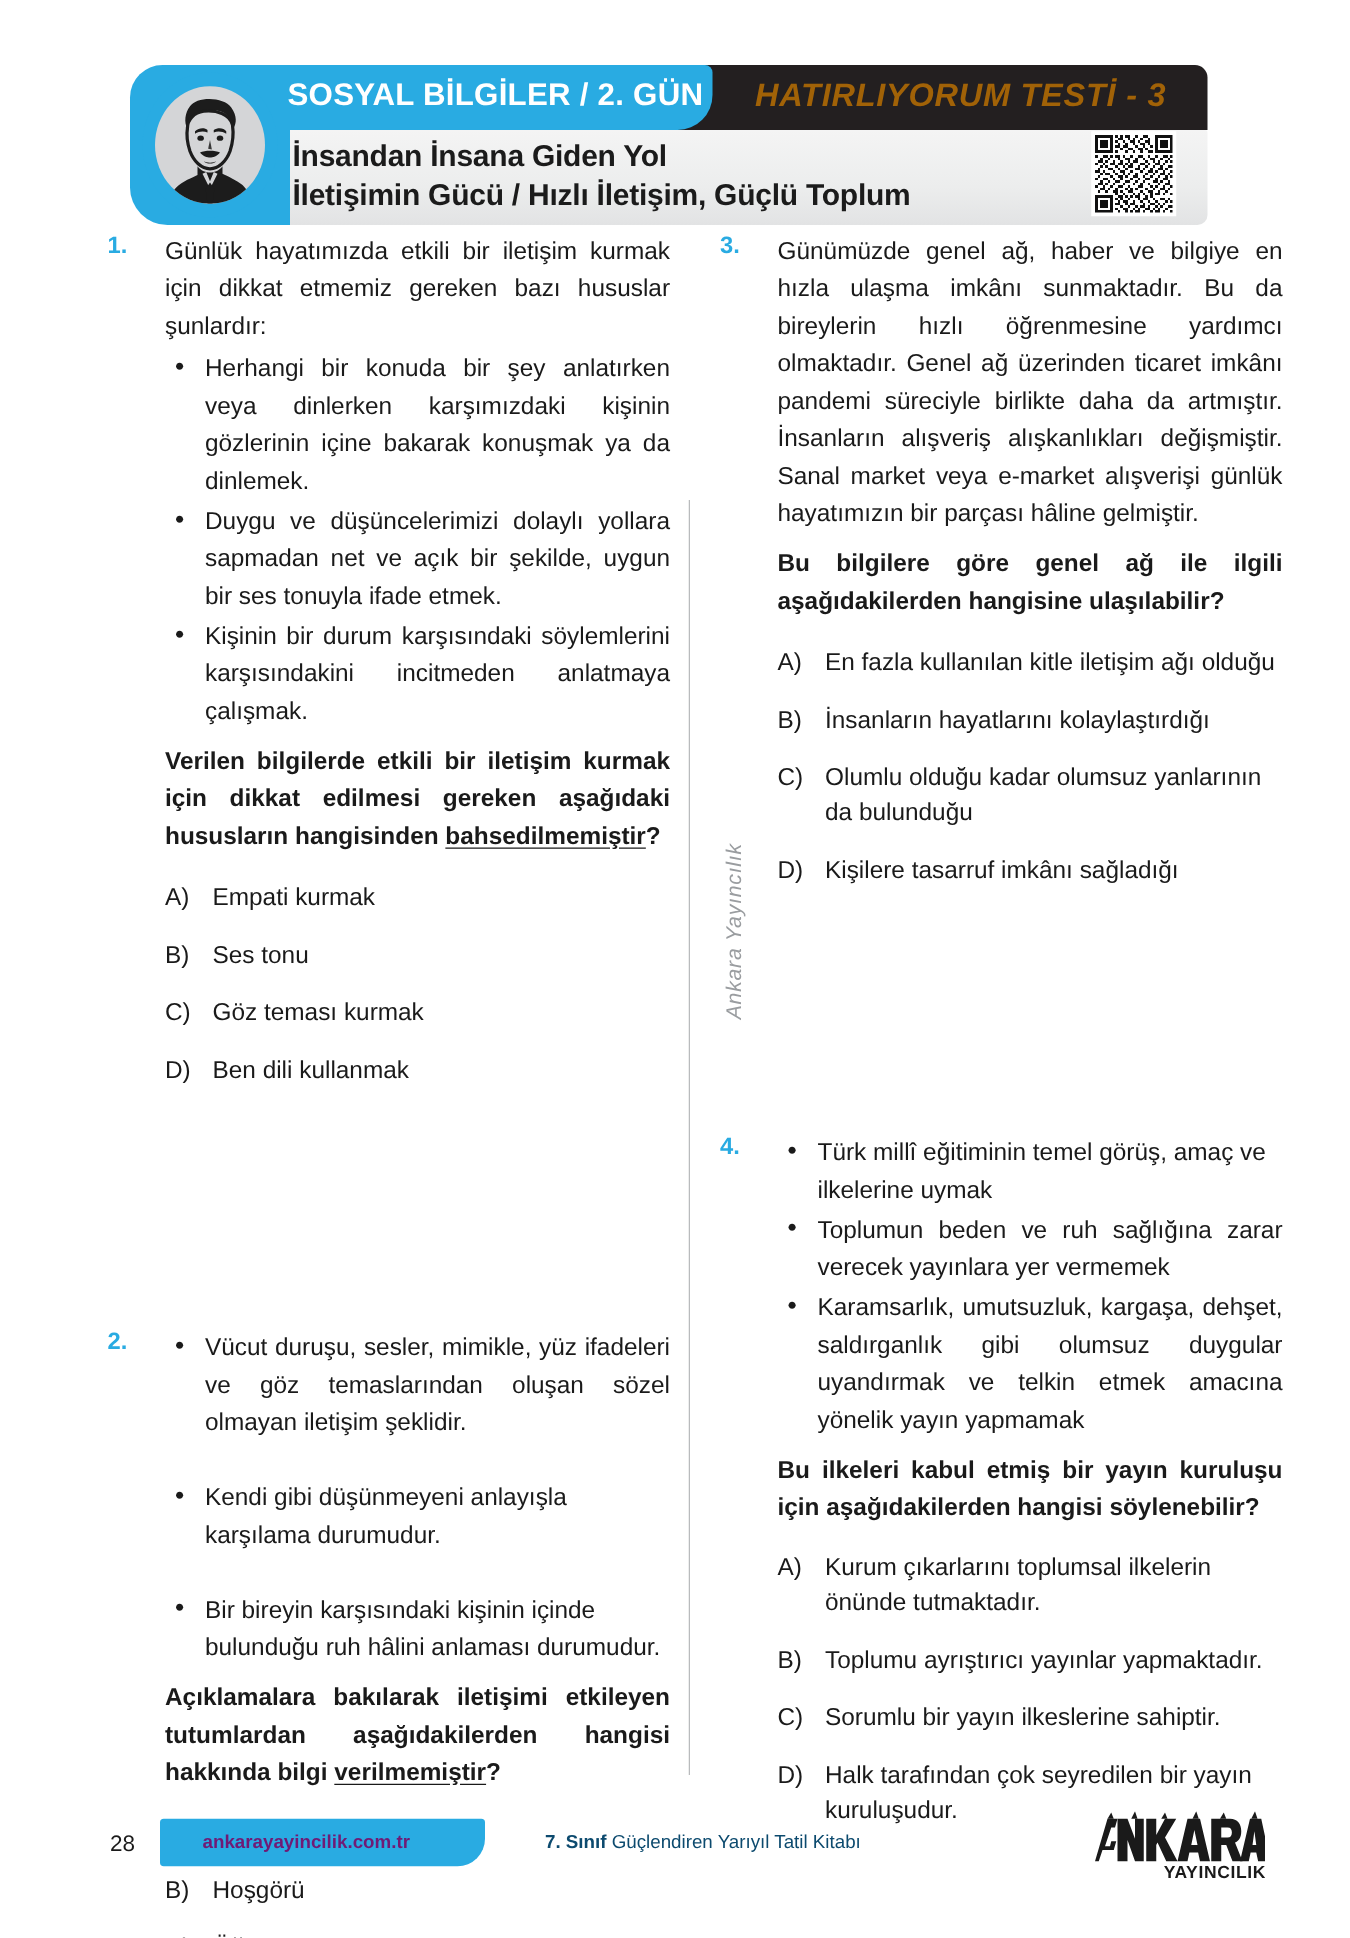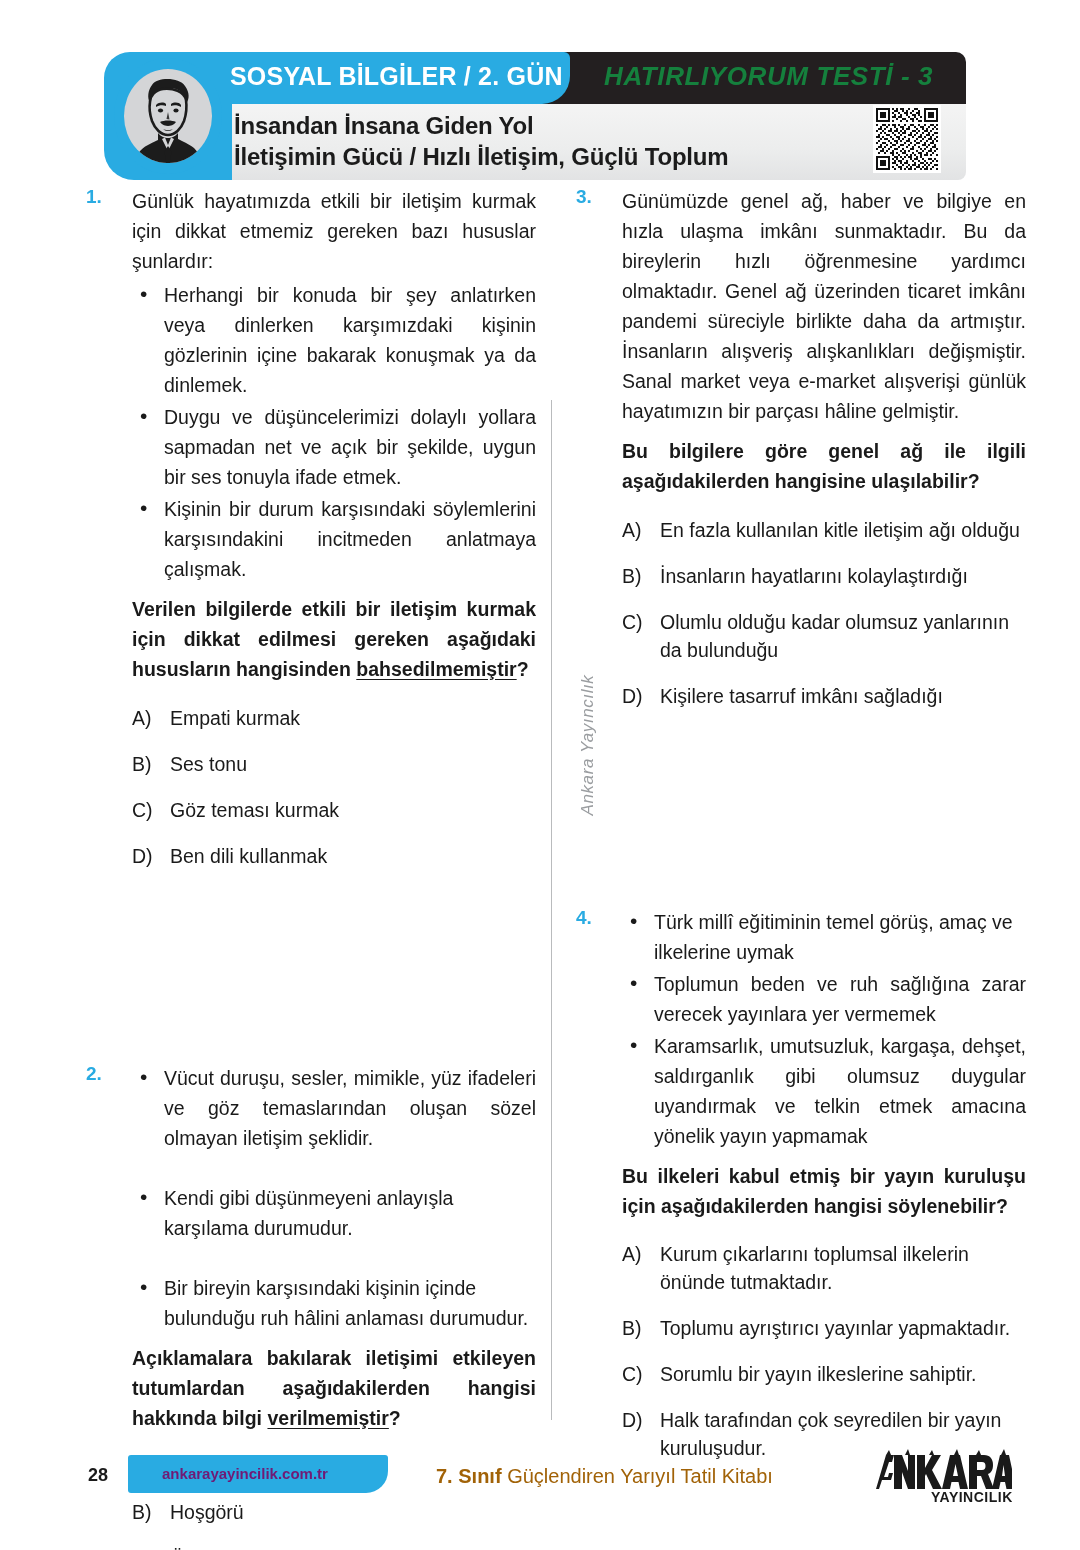--- a/index.html
+++ b/index.html
@@ -63,21 +63,21 @@
     letter-spacing: 0.2px;
     white-space: nowrap;
   }
   .hdr-test {
     position: absolute;
     left: 500px;
     top: 9px;
     font-size: 26px;
     font-weight: bold;
     font-style: italic;
-    color: #15803d;
+    color: #a16207;
     letter-spacing: 0.6px;
     white-space: nowrap;
   }
   .hdr-titlebar {
     position: absolute;
     left: 114px;
     top: 52px;
     width: 748px;
     height: 76px;
     background: linear-gradient(to bottom, #f4f4f4 0%, #eceded 60%, #e2e3e4 100%);
@@ -254,21 +254,21 @@
     left: 0;
     top: 1455px;
     width: 1080px;
     height: 60px;
   }
   .pg-num {
     position: absolute;
     left: 88px;
     top: 10px;
     font-size: 18px;
-    font-weight: bold;
+    font-weight: normal;
     color: #1a1a1a;
   }
   .url-pill {
     position: absolute;
     left: 128px;
     top: 0px;
     width: 260px;
     height: 38px;
     background: #29abe2;
     border-top-left-radius: 3px;
@@ -281,22 +281,22 @@
     left: 0; right: 26px; top: 10px;
     text-align: center;
     font-size: 15px;
     font-weight: bold;
     color: #701a75;
   }
   .book-line {
     position: absolute;
     left: 436px;
     top: 10px;
-    font-size: 20px;
-    color: #a16207;
+    font-size: 15px;
+    color: #0c4a6e;
   }
   .book-line b { font-weight: bold; }
   .logo {
     position: absolute;
     left: 872px;
     top: -6px;
     width: 140px;
     height: 58px;
   }
   .logo svg { display:block; }

